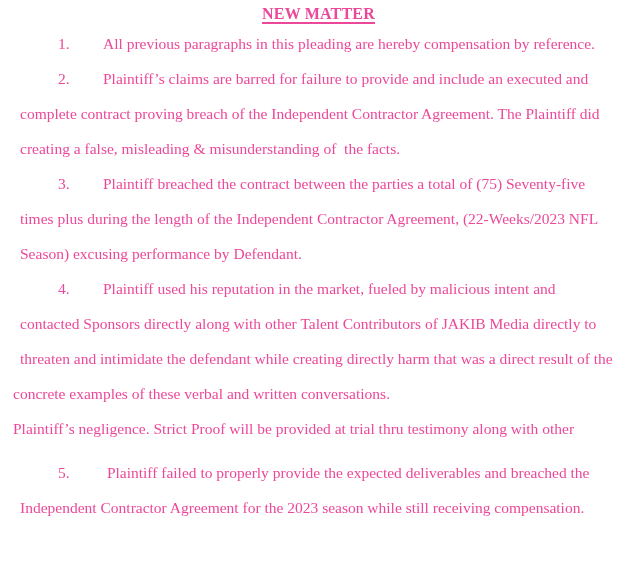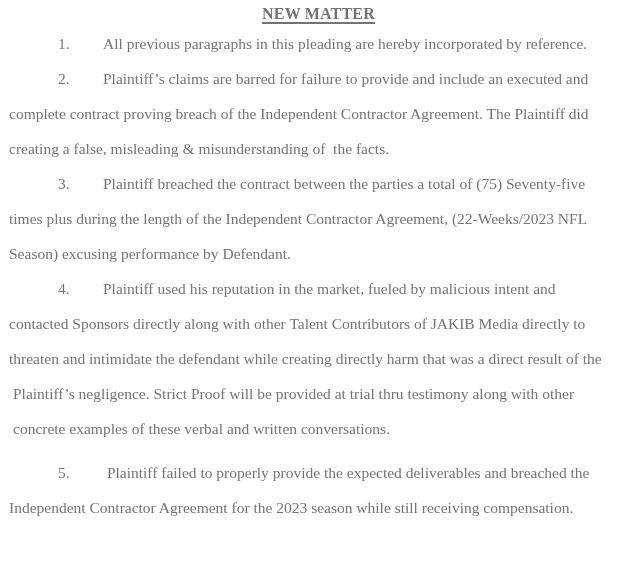--- a/index.html
+++ b/index.html
@@ -5,21 +5,21 @@
   html, body {
     margin: 0;
     padding: 0;
     background: #ffffff;
   }
   .page {
     position: relative;
     width: 637px;
     height: 573px;
     background: #ffffff;
-    color: #737373;
+    color: #ec4899;
     font-family: "Liberation Serif", "DejaVu Serif", serif;
     font-size: 15.5px;
     overflow: hidden;
   }
   .title-wrap {
     box-sizing: border-box;
     height: 26px;
     padding-top: 4px;
     text-align: center;
     line-height: 20px;
@@ -32,21 +32,21 @@
     text-underline-offset: 3px;
     letter-spacing: 0.2px;
     white-space: pre;
   }
   .line {
     height: 35px;
     line-height: 35px;
     white-space: pre;
   }
   .line.cont {
-    padding-left: 9px;
+    padding-left: 20px;
   }
   .line.cont.ind2 {
     padding-left: 13px;
   }
   .num {
     display: inline-block;
     margin-left: 58px;
     width: 45px;
   }
   .para-gap {
@@ -55,32 +55,32 @@
 </style>
 </head>
 <body>
 
 <div class="page">
 
   <div class="title-wrap">
     <span class="doc-title">NEW MATTER</span>
   </div>
 
-  <div class="line first"><span class="num">1.</span><span>All previous paragraphs in this pleading are hereby incorporated by reference.</span></div>
+  <div class="line first"><span class="num">1.</span><span>All previous paragraphs in this pleading are hereby compensation by reference.</span></div>
 
   <div class="line first"><span class="num">2.</span><span>Plaintiff’s claims are barred for failure to provide and include an executed and</span></div>
   <div class="line cont">complete contract proving breach of the Independent Contractor Agreement. The Plaintiff did</div>
   <div class="line cont">creating a false, misleading &amp; misunderstanding of  the facts.</div>
 
   <div class="line first"><span class="num">3.</span><span>Plaintiff breached the contract between the parties a total of (75) Seventy-five</span></div>
   <div class="line cont">times plus during the length of the Independent Contractor Agreement, (22-Weeks/2023 NFL</div>
   <div class="line cont">Season) excusing performance by Defendant.</div>
 
   <div class="line first"><span class="num">4.</span><span>Plaintiff used his reputation in the market, fueled by malicious intent and</span></div>
   <div class="line cont">contacted Sponsors directly along with other Talent Contributors of JAKIB Media directly to</div>
   <div class="line cont">threaten and intimidate the defendant while creating directly harm that was a direct result of the</div>
+  <div class="line cont ind2">concrete examples of these verbal and written conversations.</div>
   <div class="line cont ind2">Plaintiff’s negligence. Strict Proof will be provided at trial thru testimony along with other</div>
-  <div class="line cont ind2">concrete examples of these verbal and written conversations.</div>
 
   <div class="line first para-gap"><span class="num">5.</span><span> Plaintiff failed to properly provide the expected deliverables and breached the</span></div>
   <div class="line cont">Independent Contractor Agreement for the 2023 season while still receiving compensation.</div>
 
 </div>
 
 </body></html>

